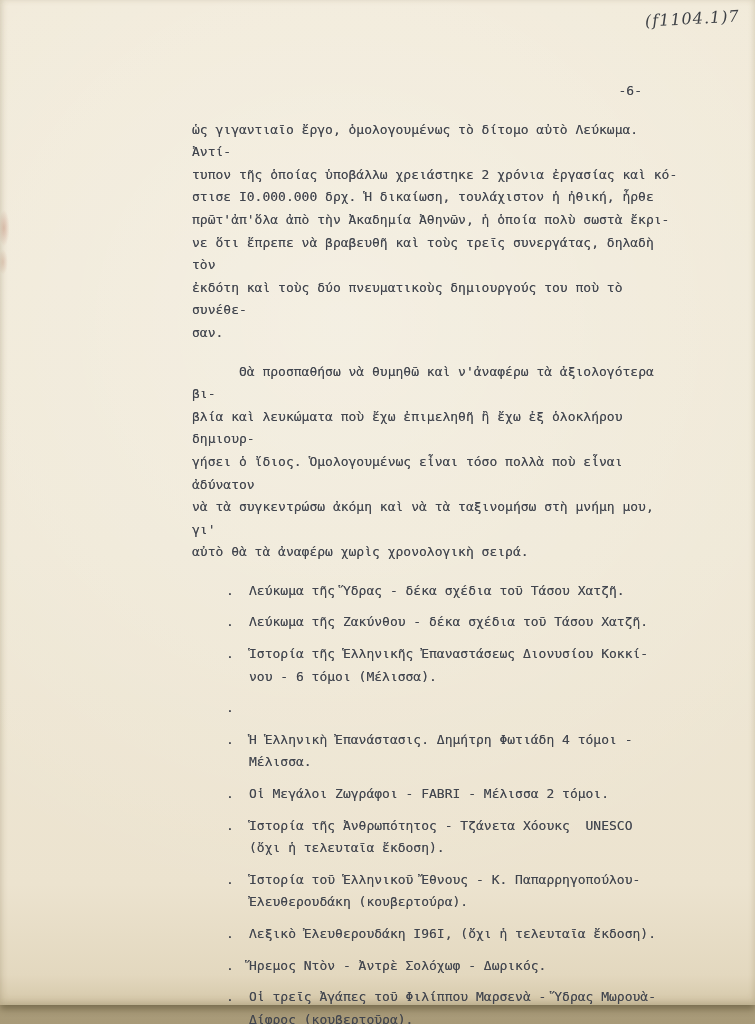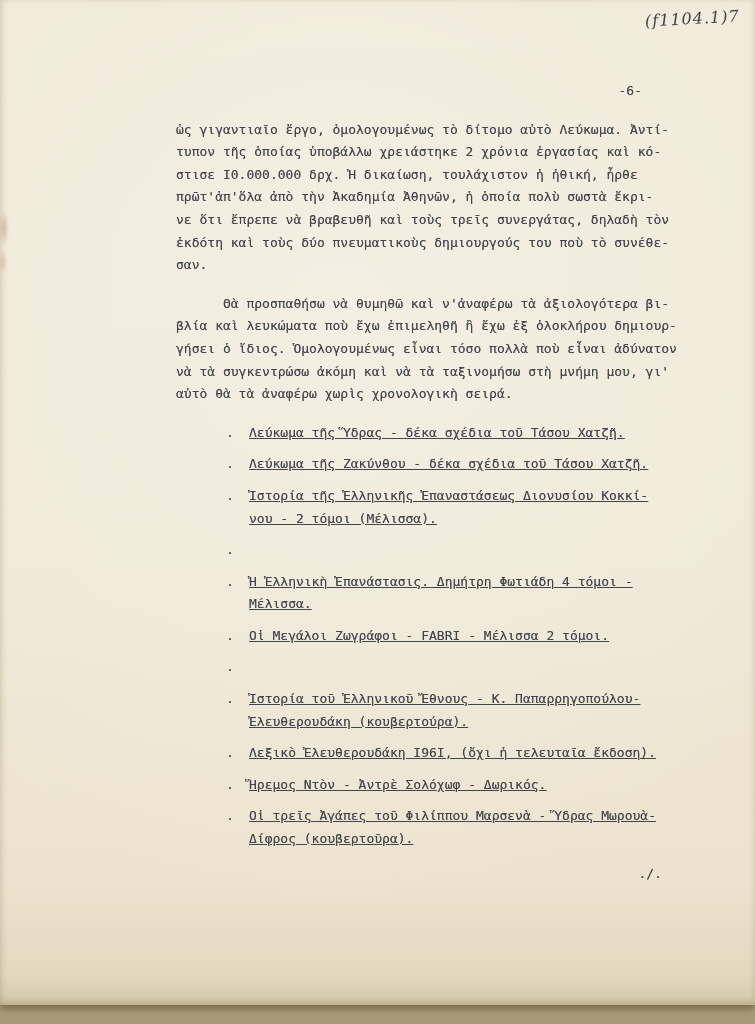--- a/index.html
+++ b/index.html
@@ -26,25 +26,25 @@
     font-family:"DejaVu Serif",serif;font-style:italic;
     font-size:16px;color:#3f4247;transform:rotate(-3deg);
     letter-spacing:1px;
   }
   .text-block{
     position:absolute;left:176px;top:80px;width:502px;
     color:#41454e;font-size:13px;line-height:22.6px;
     text-shadow:0 0 0.4px rgba(65,69,78,0.55);
   }
   .page-number{text-align:right;padding-right:36px;margin-bottom:16px;}
-  .para{margin:0 0 16px 0;white-space:pre-wrap;}
+  .para{margin:0 0 16px 16px;white-space:pre-wrap;}
   .book-list{list-style:none;margin:16px 0 0 0;padding:0 0 0 50px;}
   .book-item{display:flex;margin-bottom:9px;}
   .bullet{width:23px;flex:none;}
-  .item-text{white-space:pre-wrap;text-decoration:underline;}
+  .item-text{white-space:pre-wrap;}
   .footer-mark{text-align:right;padding-right:16px;margin-top:12px;}
 </style>
 </head>
 <body>
 
 <div class="scene">
   <div class="paper">
 
     <div class="annotation">(f1104.1)7</div>
 
@@ -71,36 +71,38 @@
           <span class="bullet">.</span>
           <span class="item-text">Λεύκωμα τῆς Ὕδρας - δέκα σχέδια τοῦ Τάσου Χατζῆ.</span>
         </li>
         <li class="book-item">
           <span class="bullet">.</span>
           <span class="item-text">Λεύκωμα τῆς Ζακύνθου - δέκα σχέδια τοῦ Τάσου Χατζῆ.</span>
         </li>
         <li class="book-item">
           <span class="bullet">.</span>
           <span class="item-text">Ἱστορία τῆς Ἑλληνικῆς Ἐπαναστάσεως Διονυσίου Κοκκί-
-νου - 2 τόμοι (Μέλισσα).</span>
+νου - 6 τόμοι (Μέλισσα).</span>
         </li>
         <li class="book-item">
           <span class="bullet">.</span>
         </li>
         <li class="book-item">
           <span class="bullet">.</span>
           <span class="item-text">Ἡ Ἑλληνικὴ Ἐπανάστασις. Δημήτρη Φωτιάδη 4 τόμοι -
 Μέλισσα.</span>
         </li>
         <li class="book-item">
           <span class="bullet">.</span>
           <span class="item-text">Οἱ Μεγάλοι Ζωγράφοι - FABRI - Μέλισσα 2 τόμοι.</span>
         </li>
         <li class="book-item">
           <span class="bullet">.</span>
+          <span class="item-text">Ἱστορία τῆς Ἀνθρωπότητος - Τζάνετα Χόουκς  UNESCO
+(ὄχι ἡ τελευταῖα ἔκδοση).</span>
         </li>
         <li class="book-item">
           <span class="bullet">.</span>
           <span class="item-text">Ἱστορία τοῦ Ἑλληνικοῦ Ἔθνους - Κ. Παπαρρηγοπούλου-
 Ἐλευθερουδάκη (κουβερτούρα).</span>
         </li>
         <li class="book-item">
           <span class="bullet">.</span>
           <span class="item-text">Λεξικὸ Ἐλευθερουδάκη I96I, (ὄχι ἡ τελευταῖα ἔκδοση).</span>
         </li>

